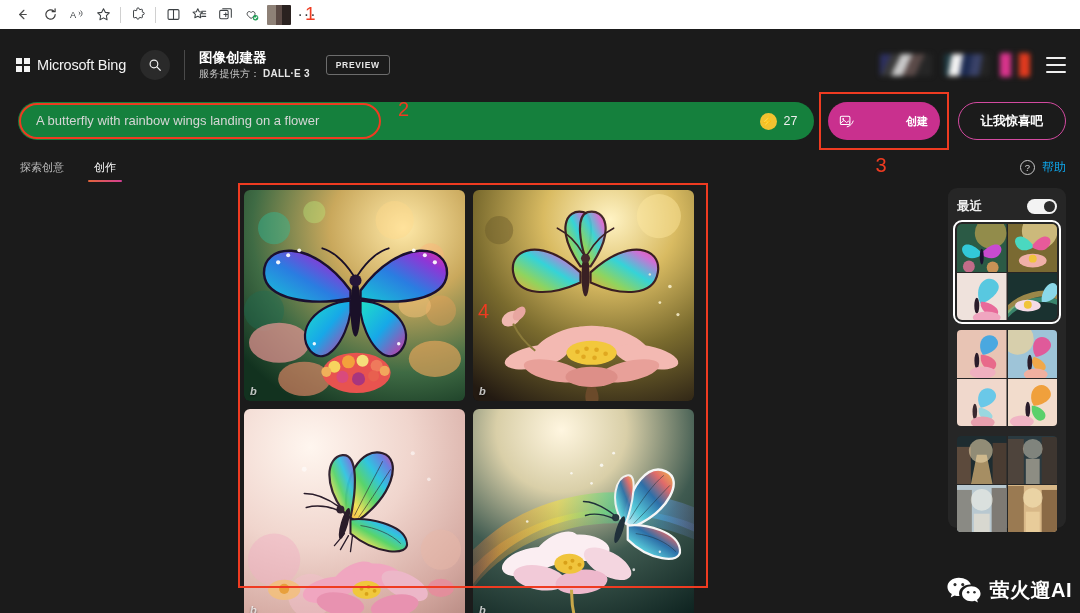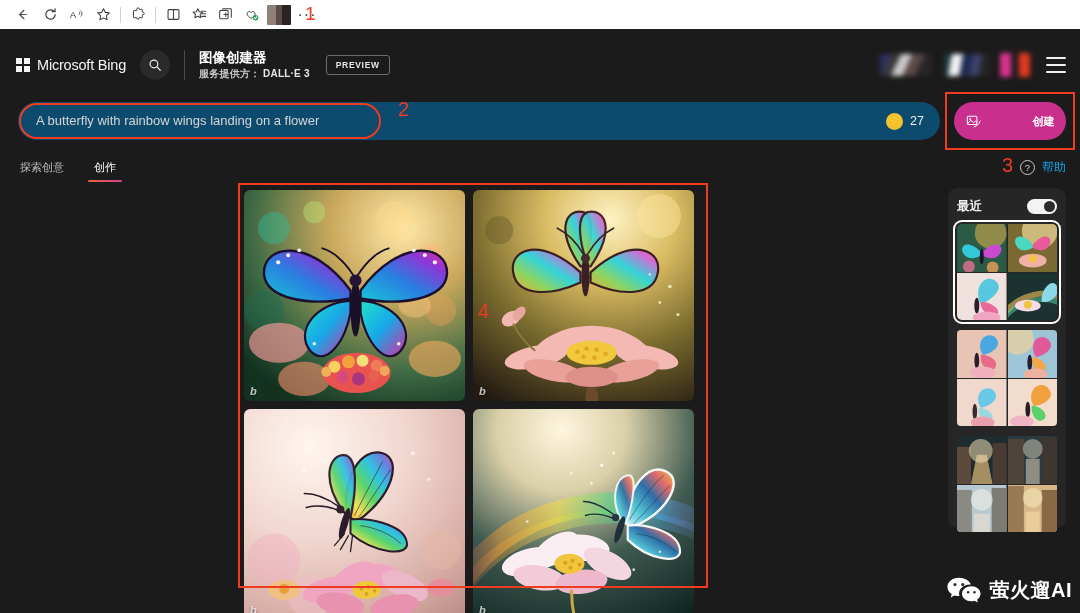--- a/index.html
+++ b/index.html
@@ -146,21 +146,21 @@
   
   #prompt-row {
     display:flex; align-items:center;
     padding: 4px 14px 0 18px;
     height: 58px;
     position:relative;
   }
   #prompt-bar {
     flex:1 1 auto;
     height:38px;
-    background:#0c4a6e;
+    background:#15803d;
     border-radius:19px;
     display:flex; align-items:center;
     position:relative;
     min-width:0;
   }
   #prompt-input {
     flex:1 1 auto;
     height:38px; line-height:38px;
     padding-left:18px;
     font-size:13px; color:#d6d6d6;
@@ -421,21 +421,21 @@
     <div id="header-search-btn">
       <svg width="14" height="14" viewBox="0 0 16 16">
         <circle cx="6.8" cy="6.8" r="4.4" fill="none" stroke="#f0f0f0" stroke-width="1.35"></circle>
         <path d="M10.2 10.2 14 14" stroke="#f0f0f0" stroke-width="1.35" stroke-linecap="round"></path>
       </svg>
     </div>
     <div id="header-divider"></div>
     <div id="product-title-block">
       <div id="product-title">图像创建器</div>
       <div id="product-sub">
-        <span style="font-weight:700;color:#c8c8c8">服务提供方：</span>
+        <span style="font-weight:400;color:#c8c8c8">服务提供方：</span>
         <span>DALL·E 3</span>
       </div>
     </div>
     <div id="preview-badge">PREVIEW</div>
     <div id="header-spacer"></div>
     <div id="header-right">
       <div class="pix" id="pix-a"></div>
       <div class="pix" id="pix-b"></div>
       <div class="pix" id="pix-c"></div>
       <div id="hamburger">
@@ -464,20 +464,21 @@
           <circle cx="5" cy="6" r="1.1" fill="#ffffff"></circle>
           <path d="M2.4 10.6 6 7.6l3.2 2.7 2-1.7 1.9 1.6" fill="none" stroke="#ffffff" stroke-width="1.2" stroke-linejoin="round"></path>
           <path d="M9.8 15.4c1.6-.4 3.3-1.4 4.6-2.7 1.4-1.3 2.2-2.8 2.6-4.3" fill="none" stroke="#ffffff" stroke-width="1.2" stroke-linecap="round"></path>
         </svg>
         <span class="lbl">创建</span>
       </button>
       <div id="create-highlight"></div>
       <span id="anno-3">3</span>
     </div>
 
+    <button id="surprise-btn">让我惊喜吧</button>
   </div>
 
   <div id="tabs-row">
     <div class="tab">探索创意</div>
     <div class="tab active">创作</div>
     <div id="tabs-spacer"></div>
     <div id="help-link">
       <span id="help-circle">?</span>
       <span id="help-label">帮助</span>
     </div>

